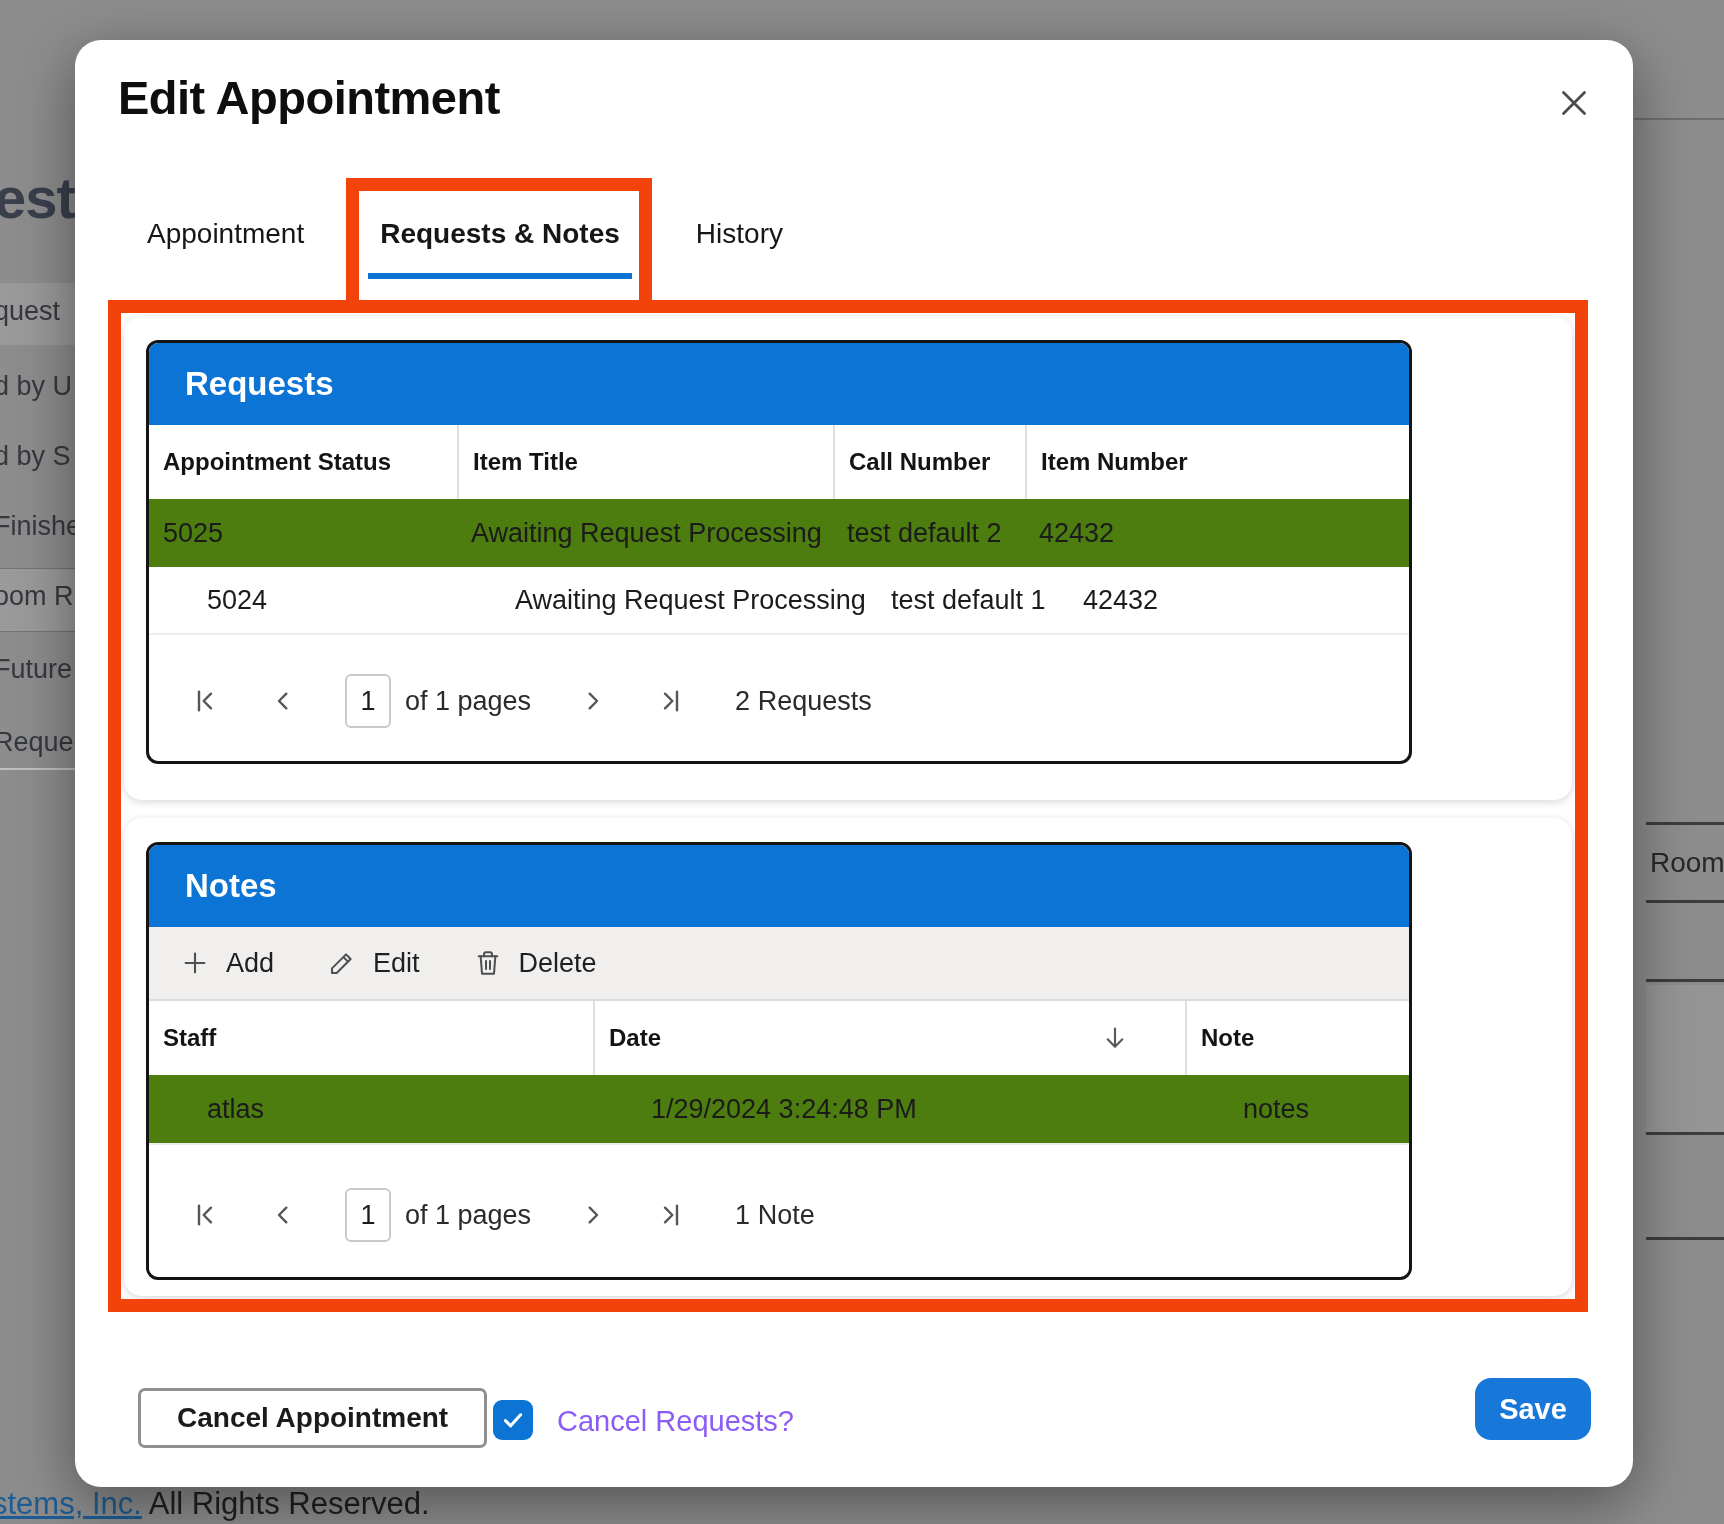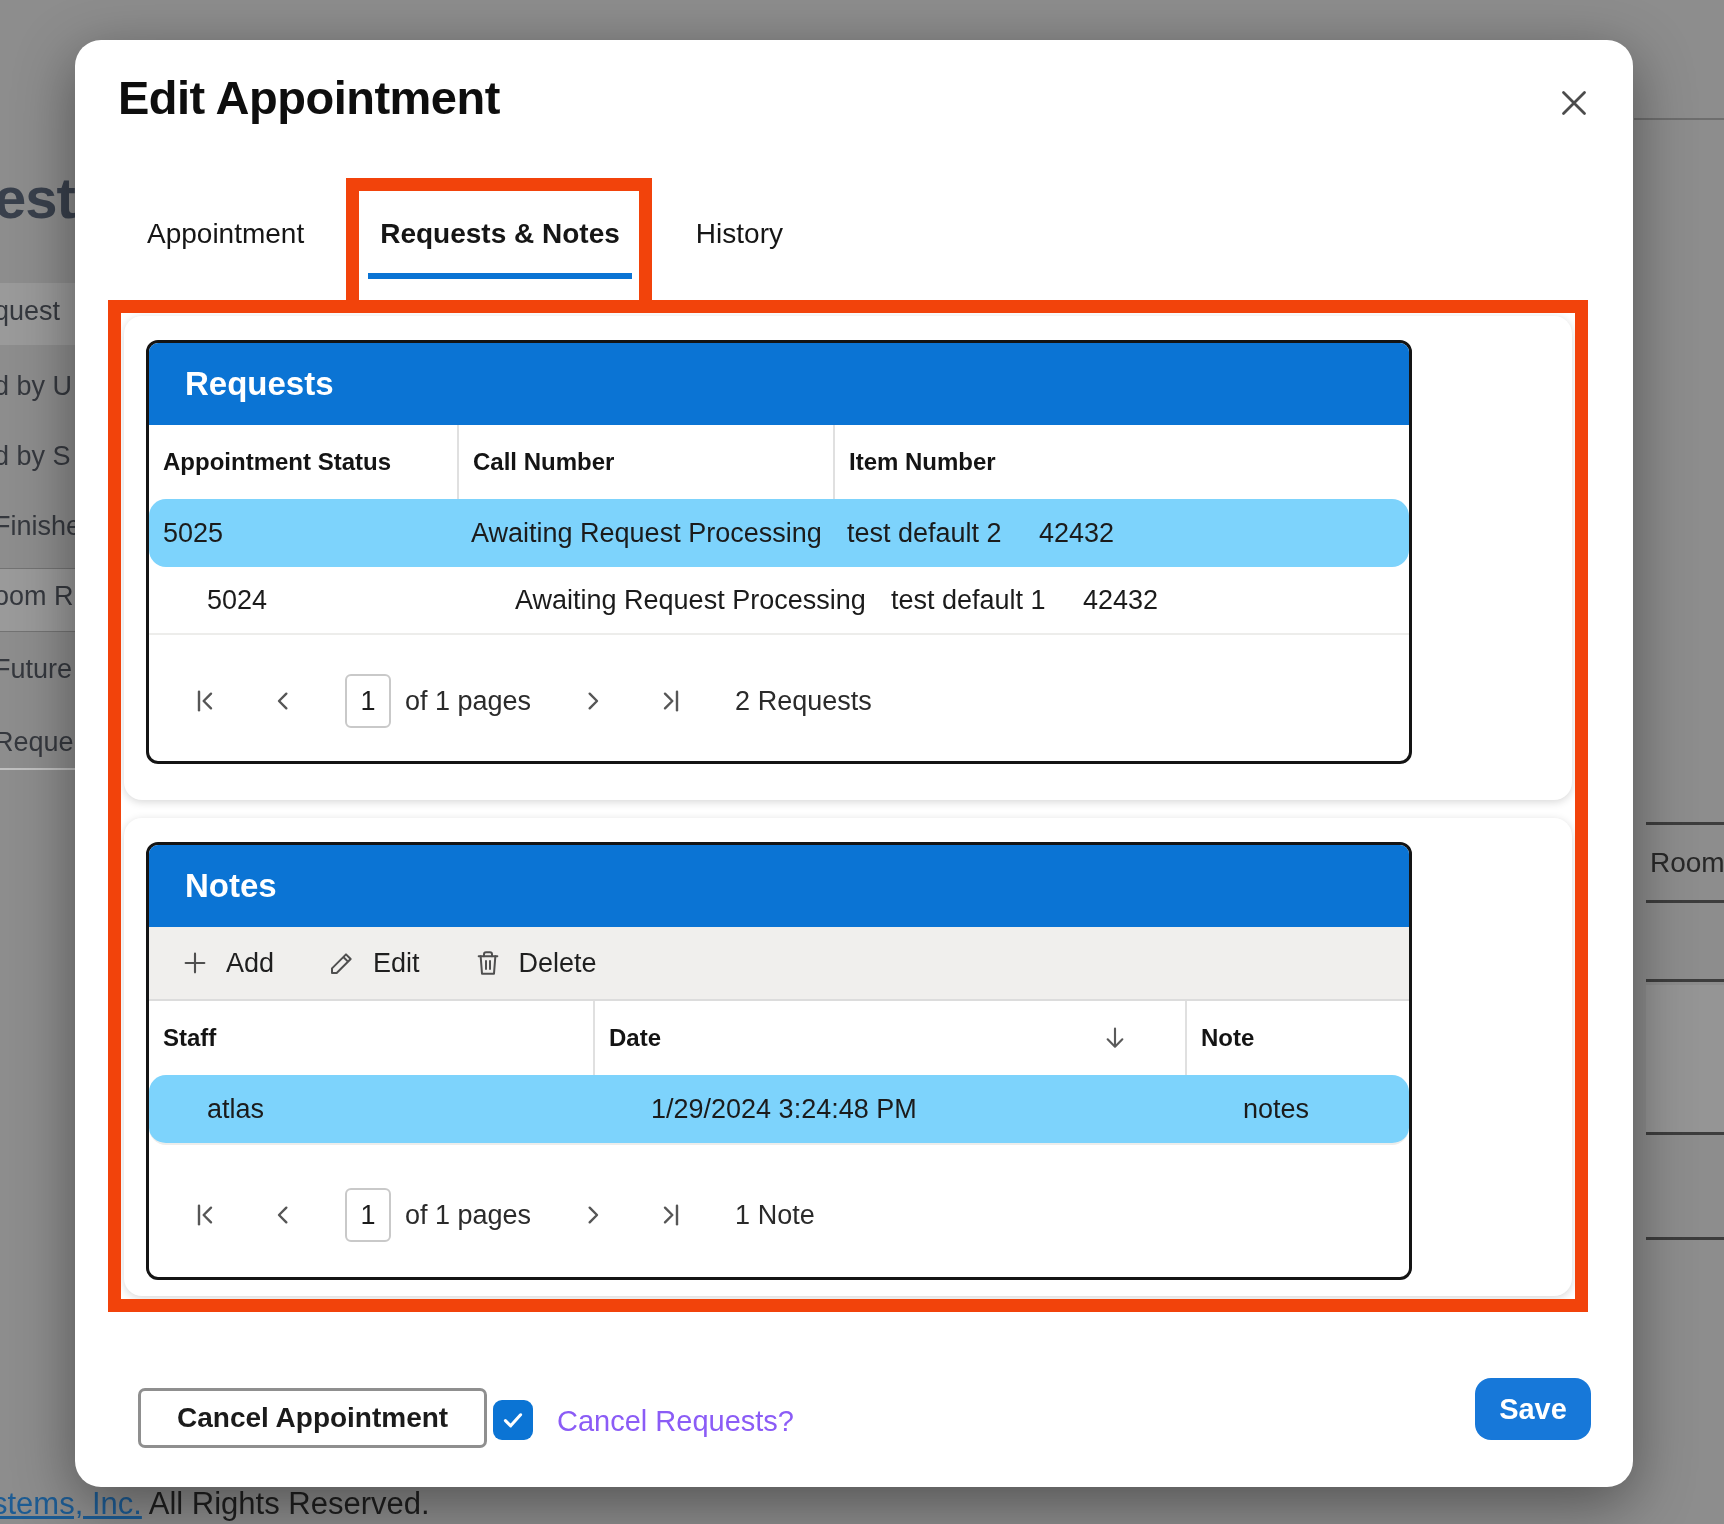--- a/index.html
+++ b/index.html
@@ -53,21 +53,21 @@
   .panel-header { height: 82px; background: #0b74d4; color: #fff; font-size: 33px; font-weight: 600; display: flex; align-items: center; padding-left: 36px; }
 
   .grid-req { display: grid; grid-template-columns: 308px 376px 192px 213px 1fr; }
   .grid-notes { display: grid; grid-template-columns: 424px 572px 1fr; gap: 20px; }
   .thead { height: 74px; font-size: 24px; font-weight: 700; color: #141414; }
   .th { display: flex; align-items: center; padding-left: 14px; }
   .th + .th { border-left: 2px solid #e0e0e0; }
   .th-sort { justify-content: space-between; padding-right: 34px; }
   .sort-icon { width: 32px; height: 32px; color: #5a5a5a; }
   .trow { height: 68px; font-size: 27px; color: #1b1b1b; }
-  .trow.alt { background: #7dd3fc; border-radius: 17px; }
+  .trow.alt { background: #4d7c0f; }
   .trow.last { border-bottom: 2px solid #ededeb; padding-left: 44px; }
   .td { display: flex; align-items: center; padding-left: 14px; white-space: nowrap; overflow: hidden; }
 
   .toolbar { height: 74px; background: #f0efed; border-bottom: 2px solid #dcdcdc; display: flex; align-items: center; padding-left: 30px; gap: 52px; font-size: 27px; color: #1f1f1f; }
   .tool-btn { display: flex; align-items: flex-end; gap: 15px; cursor: pointer; }
   .tool-btn svg { width: 32px; height: 32px; color: #4f4f4f; }
 
   .pagination { display: flex; align-items: center; padding-left: 40px; color: #2b2b2b; font-size: 27px; }
   .pg-req { height: 132px; }
   .pg-notes { height: 140px; }
@@ -138,20 +138,21 @@
       <div class="tab active">Requests &amp; Notes</div>
       <div class="tab">History</div>
     </div>
 
     <div class="card card-requests">
       <div class="panel panel-requests">
         <div class="panel-header">Requests</div>
 
         <div class="grid-req thead">
           <div class="th">Appointment Status</div>
+          <div class="th">Item Title</div>
           <div class="th">Call Number</div>
           <div class="th">Item Number</div>
         </div>
 
         <div class="grid-req trow alt">
           <div class="td">5025</div>
           <div class="td">Awaiting Request Processing</div>
           <div class="td">test default 2</div>
           <div class="td">42432</div>
           <div class="td"></div>

